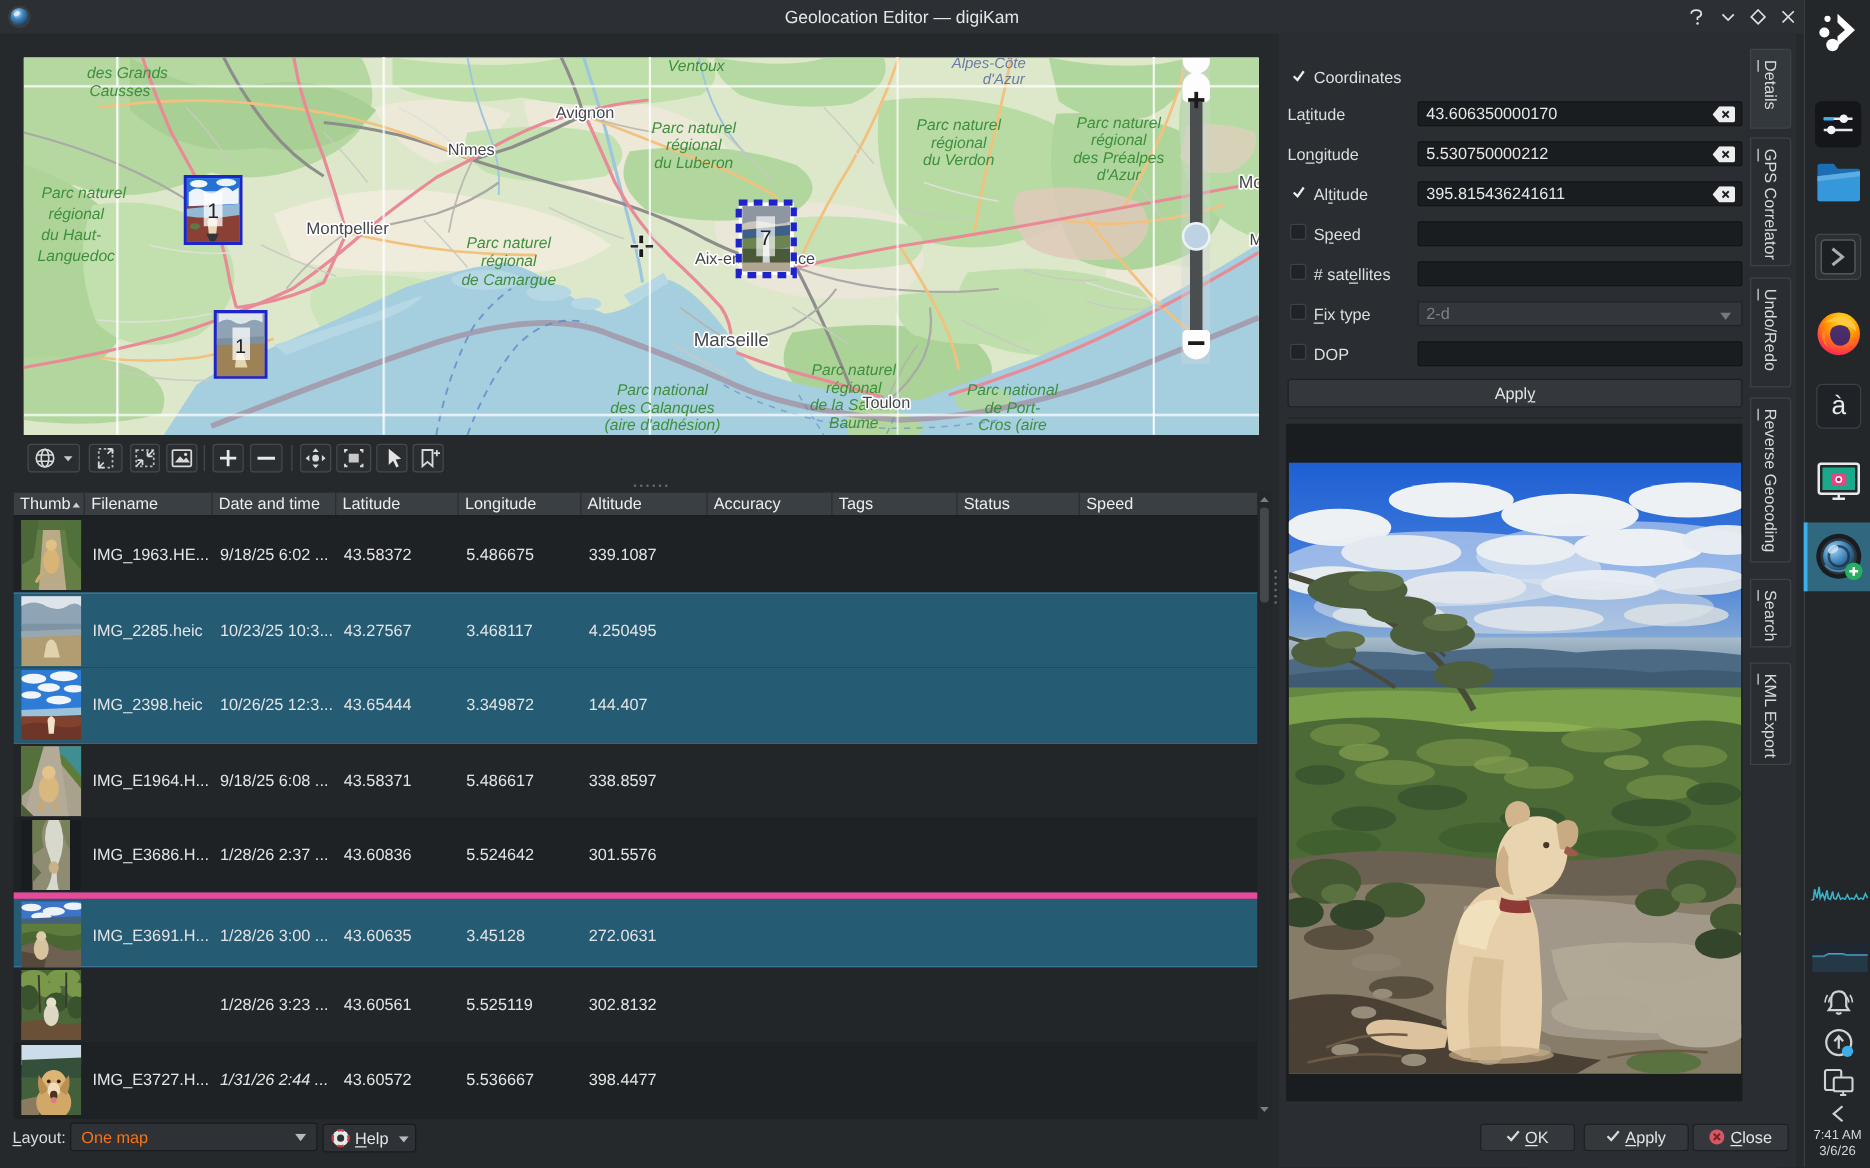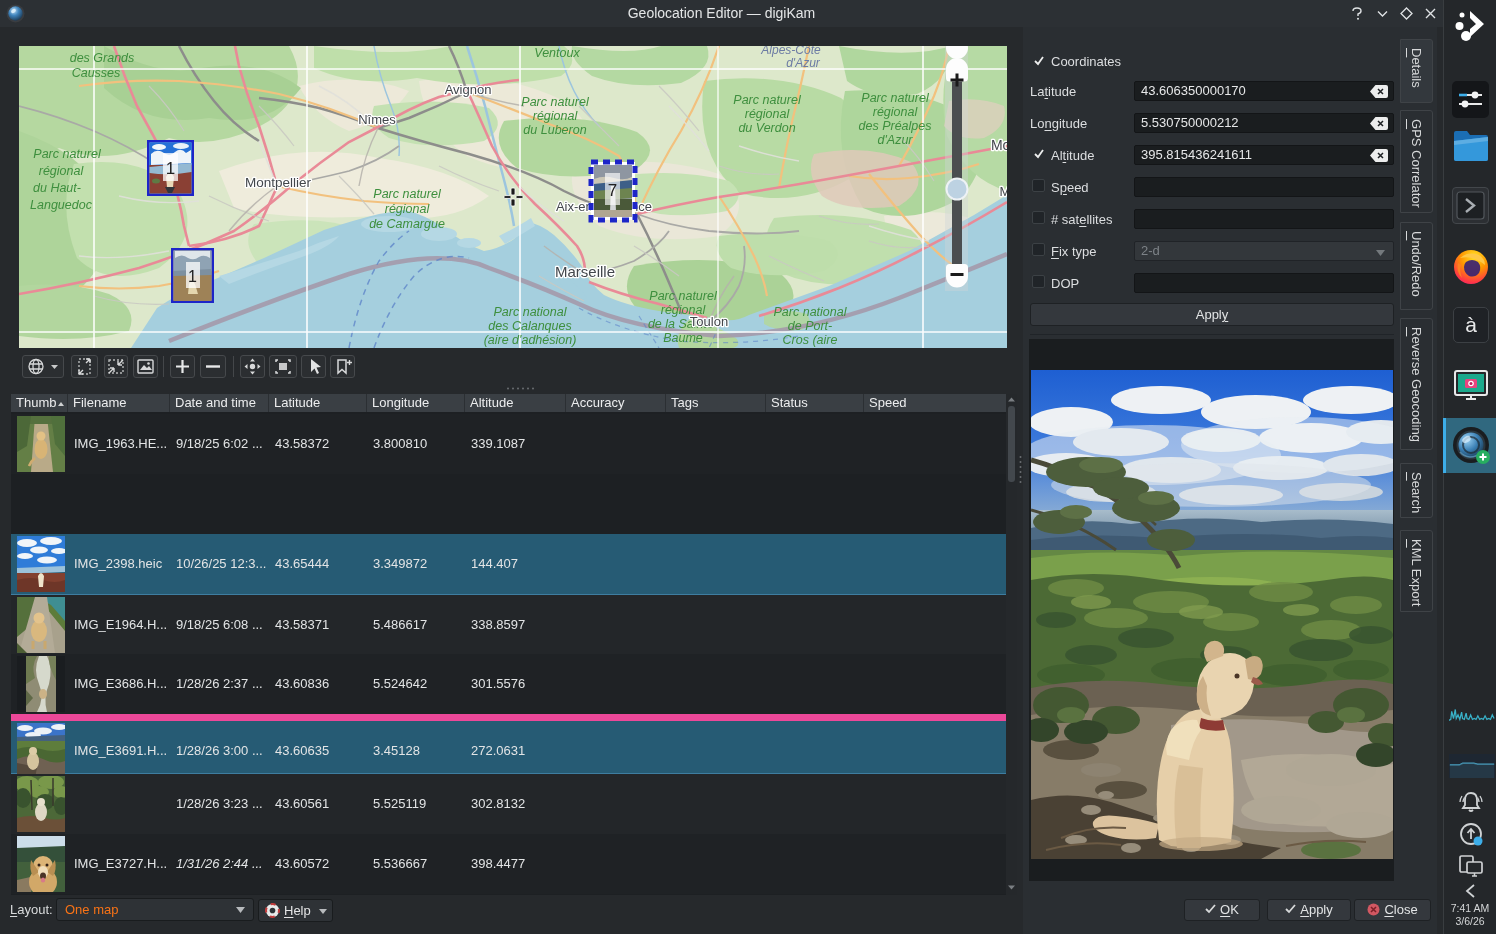--- a/index.html
+++ b/index.html
@@ -384,22 +384,37 @@
           <rect y="0" width="48" height="8" fill="#55703e"></rect>
           <path d="M0,0 L14,0 L10,30 L0,36 Z" fill="#4c6838"></path>
           <path d="M34,0 L48,0 L48,40 L38,28 Z" fill="#50703c"></path>
           <ellipse cx="24" cy="33" rx="6.5" ry="10" fill="#d8b475"></ellipse>
           <circle cx="24" cy="20" r="4.5" fill="#e2c185"></circle>
           <path d="M18,42 q-4,3 -6,8" stroke="#d0ac70" stroke-width="2.5" fill="none"></path>
         </svg>
       <div class="cell" style="left:63px; width:94px;">IMG_1963.HE...</div>
       <div class="cell" style="left:165px; width:92px;">9/18/25 6:02 ...</div>
       <div class="cell" style="left:264px;">43.58372</div>
-      <div class="cell" style="left:362px;">3.800810</div>
+      <div class="cell" style="left:362px;">5.486675</div>
       <div class="cell" style="left:460px;">339.1087</div>
+    </div>
+    <div class="row" style="top:80px; background:#265b74; border-top:1px solid #3e7da0;">
+      <svg class="thumb" viewBox="0 0 48 56">
+          <rect width="48" height="24" fill="#8fa5b5"></rect>
+          <path d="M0,8 q10,-6 20,0 q10,5 18,-1 q6,-3 10,1 l0,-12 l-48,0 Z" fill="#dde5ea"></path>
+          <rect y="22" width="48" height="8" fill="#7e93a3"></rect>
+          <rect y="28" width="48" height="28" fill="#b29c72"></rect>
+          <path d="M0,28 L48,26 L48,31 L0,33 Z" fill="#99a7b0"></path>
+          <path d="M20,38 q4,-7 8,0 l3,11 l-13,0 Z" fill="#e0d2ac"></path>
+        </svg>
+      <div class="cell" style="left:63px; width:94px;">IMG_2285.heic</div>
+      <div class="cell" style="left:165px; width:92px;">10/23/25 10:3...</div>
+      <div class="cell" style="left:264px;">43.27567</div>
+      <div class="cell" style="left:362px;">3.468117</div>
+      <div class="cell" style="left:460px;">4.250495</div>
     </div>
     <div class="row" style="top:140px; background:#265b74;">
       <svg class="thumb" viewBox="0 0 48 56">
           <rect width="48" height="34" fill="#2f7cd8"></rect>
           <g fill="#f0f5f9">
             <ellipse cx="10" cy="7" rx="10" ry="4"></ellipse>
             <ellipse cx="34" cy="5" rx="11" ry="4"></ellipse>
             <ellipse cx="22" cy="14" rx="9" ry="3.5"></ellipse>
             <ellipse cx="42" cy="15" rx="8" ry="3"></ellipse>
             <ellipse cx="8" cy="20" rx="8" ry="3"></ellipse>
@@ -445,21 +460,21 @@
             <path d="M9,34 L16,42 L9,50 Z" fill="#5f6847"></path>
             <ellipse cx="26" cy="38" rx="4" ry="5" fill="#cbb286"></ellipse>
           </g>
         </svg>
       <div class="cell" style="left:63px; width:94px;">IMG_E3686.H...</div>
       <div class="cell" style="left:165px; width:92px;">1/28/26 2:37 ...</div>
       <div class="cell" style="left:264px;">43.60836</div>
       <div class="cell" style="left:362px;">5.524642</div>
       <div class="cell" style="left:460px;">301.5576</div>
     </div>
-    <div class="row" style="top:320px; background:#265b74; border-top:7px solid #ec4899; border-bottom:1px solid #3e7da0;">
+    <div class="row" style="top:320px; background:#265b74; border-top:5px solid #ec4899; border-bottom:1px solid #3e7da0;">
       <svg class="thumb" viewBox="0 0 48 56">
           <rect width="48" height="16" fill="#3b74c9"></rect>
           <g fill="#edf2f6">
             <ellipse cx="8" cy="5" rx="8" ry="3"></ellipse>
             <ellipse cx="26" cy="8" rx="9" ry="3.5"></ellipse>
             <ellipse cx="42" cy="4" rx="8" ry="3"></ellipse>
             <ellipse cx="16" cy="12" rx="8" ry="3"></ellipse>
           </g>
           <path d="M0,14 L48,12 L48,18 L0,20 Z" fill="#44617e"></path>
           <rect y="18" width="48" height="16" fill="#5e7d3c"></rect>

